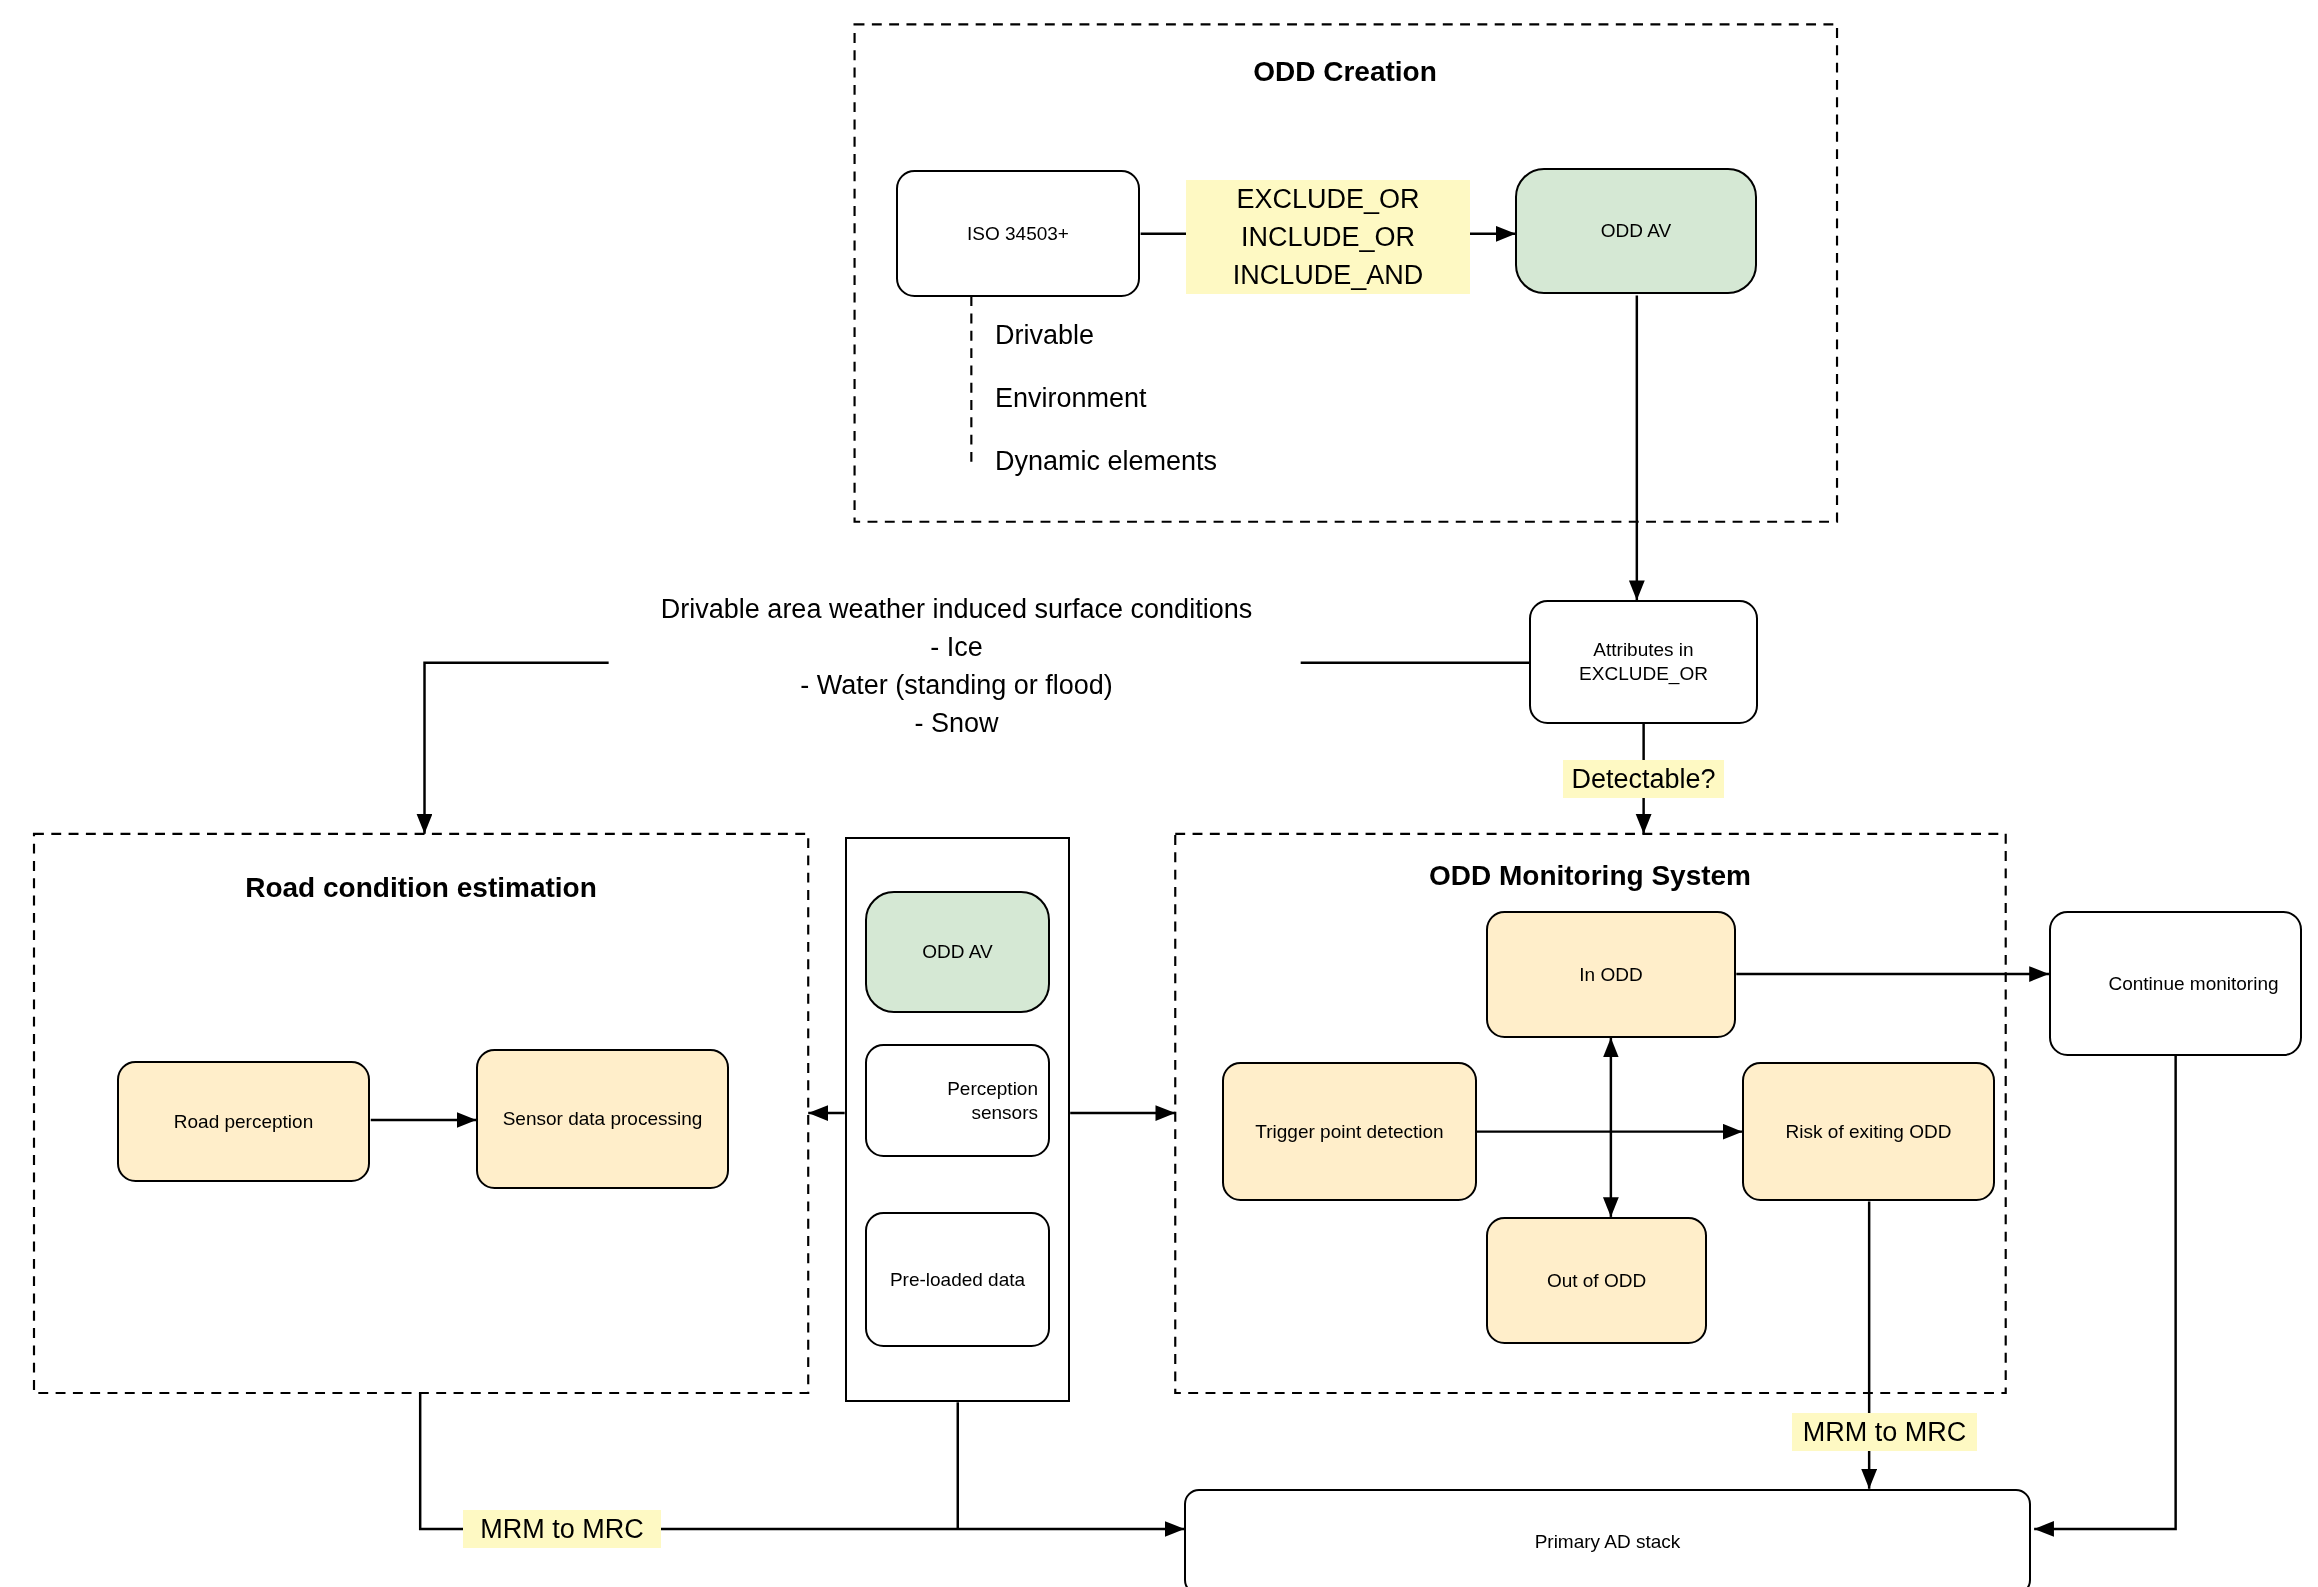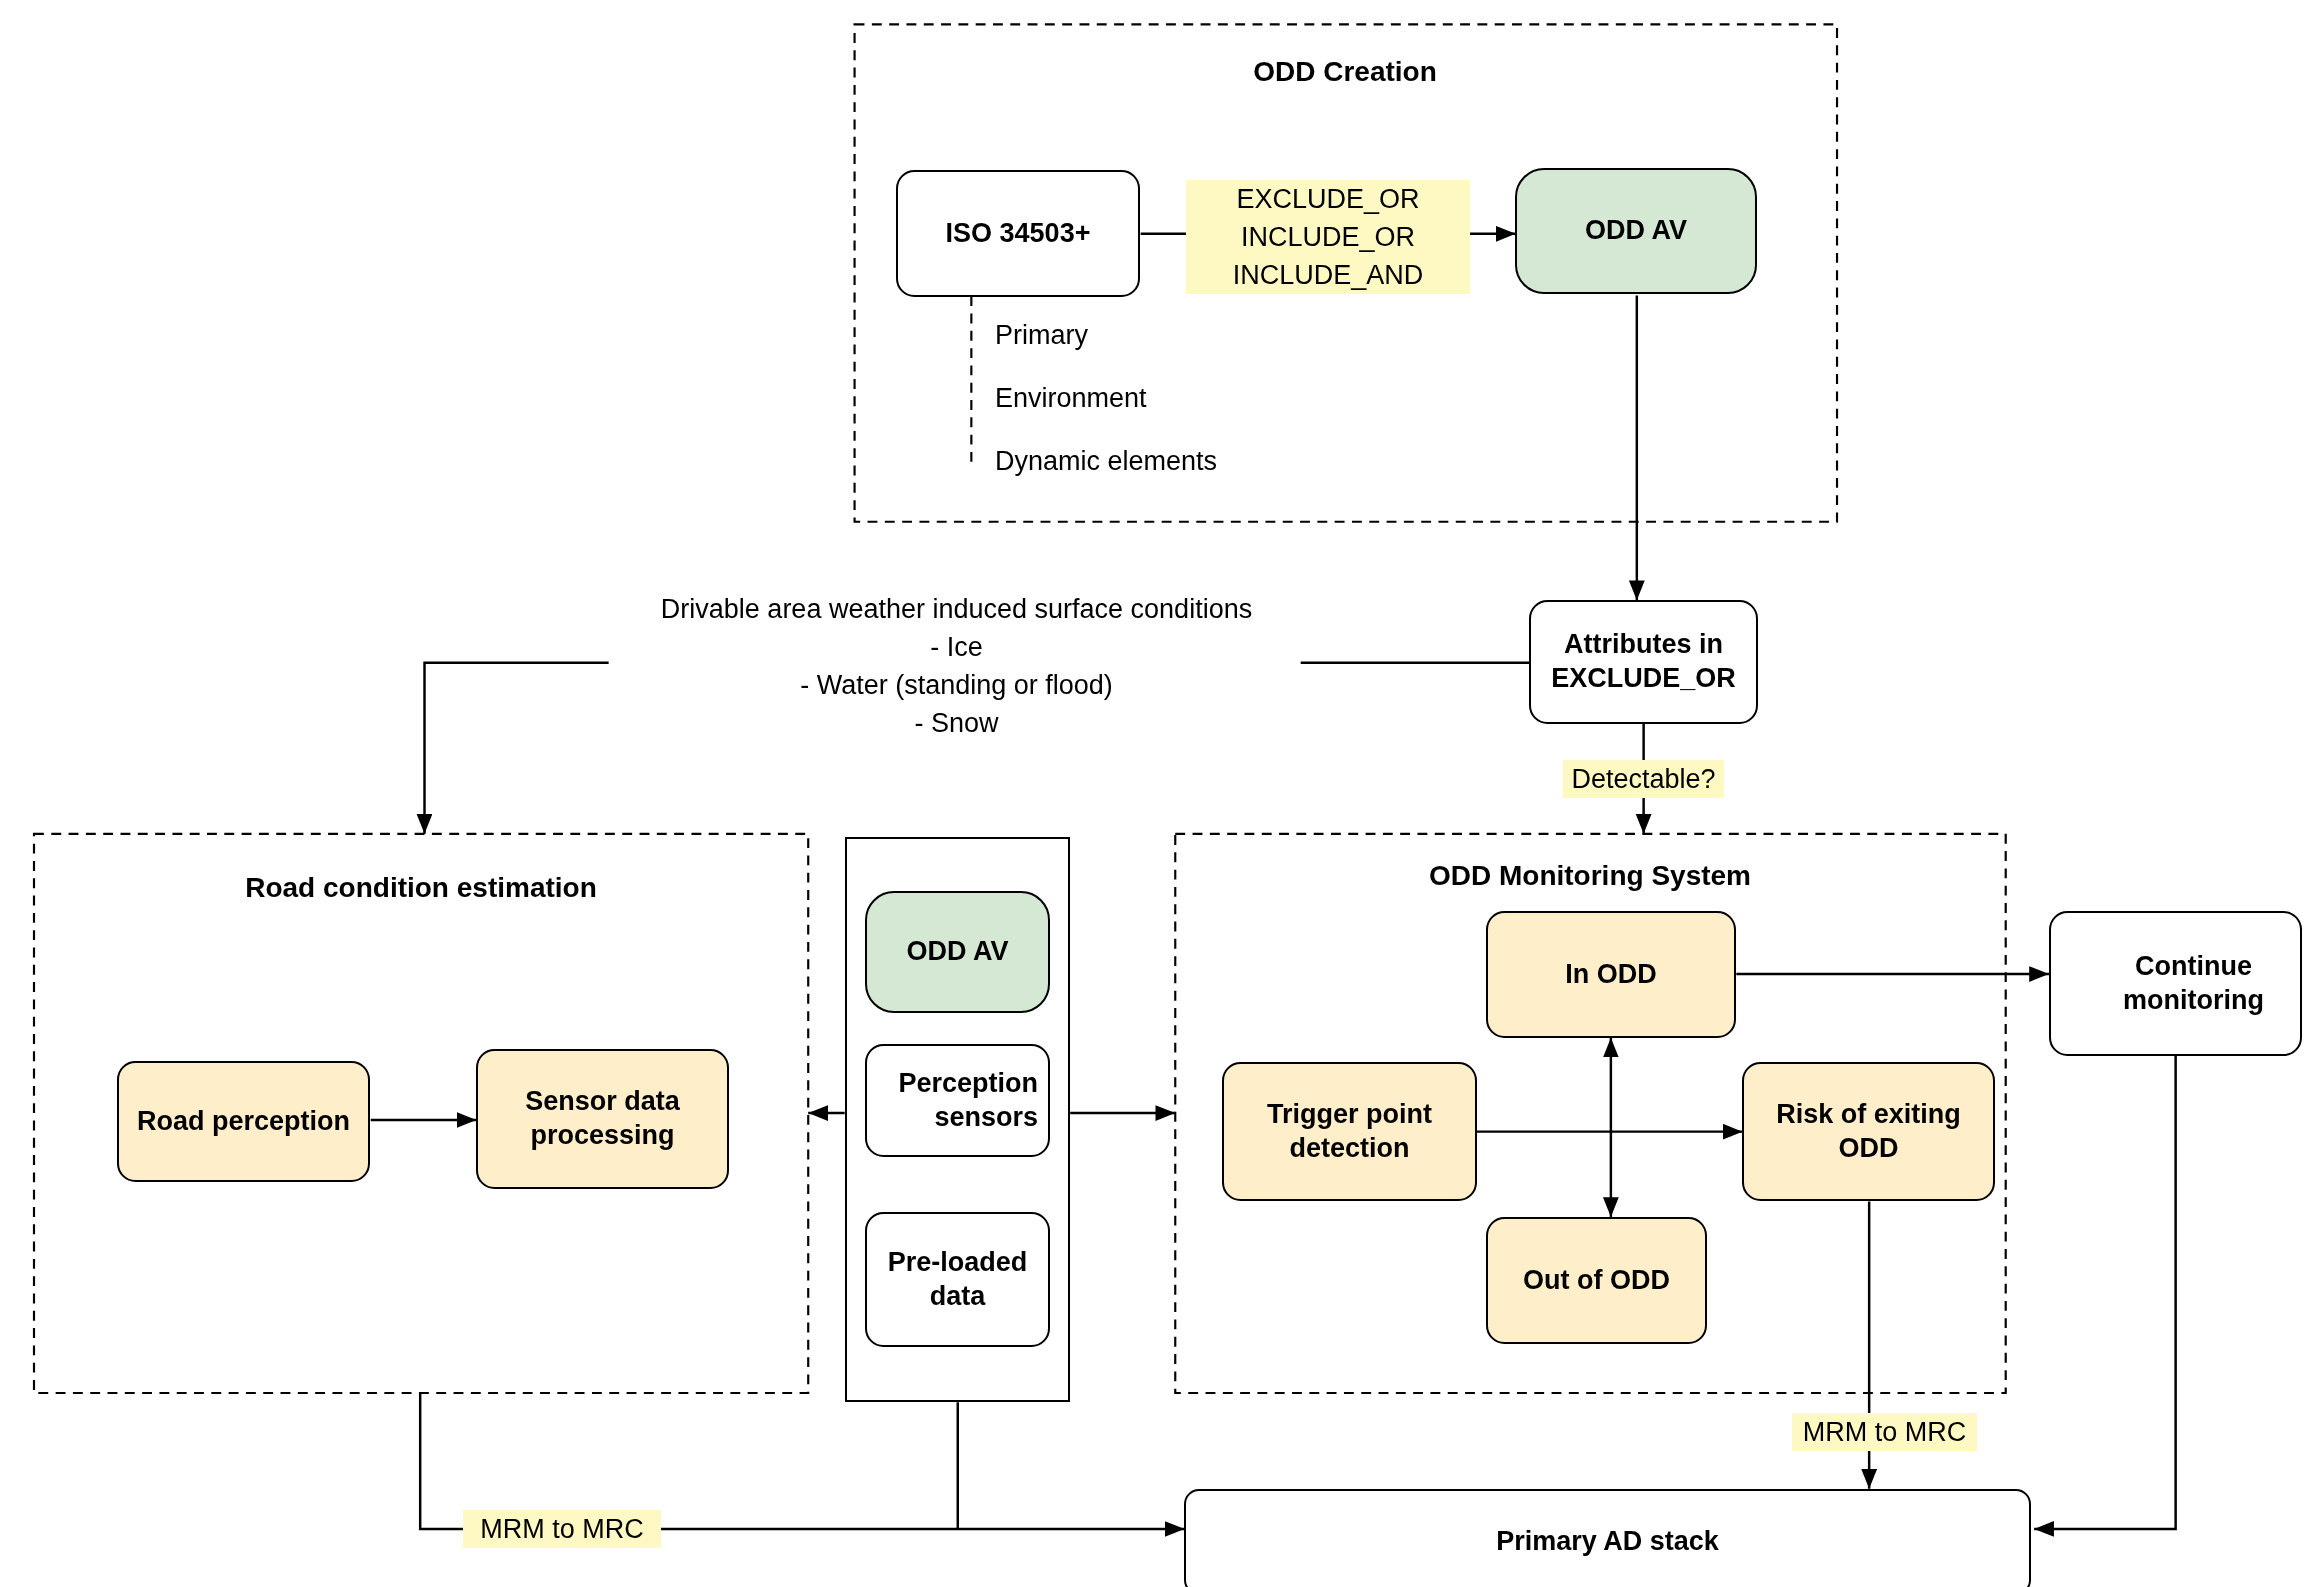--- a/index.html
+++ b/index.html
@@ -7,23 +7,22 @@
   .canvas{position:relative;width:2319px;height:1588px;background:#ffffff;overflow:hidden;margin-top:12px;}
   .layer{position:absolute;left:0;top:0;width:2319px;height:1588px;}
   .node{
     position:absolute;
     box-sizing:border-box;
     border:2.5px solid #000;
     border-radius:18.5px;
     background:#ffffff;
     display:flex;align-items:center;justify-content:center;
     text-align:center;
-    font-size:27px;line-height:1.25;
+    font-size:19px;line-height:1.25;
     padding:5px 10px;
-    font-weight:bold;
   }
   .node.green{background:#d5e8d4;border-radius:29px;}
   .node.yellow{background:#ffeeca;}
   .container-solid{
     position:absolute;box-sizing:border-box;
     border:2.5px solid #000;border-radius:0;background:#ffffff;
   }
   .group-title{
     position:absolute;font-size:28px;font-weight:bold;text-align:center;
   }
@@ -74,21 +73,21 @@
 
   <div class="node" style="left:896px;top:158px;width:244px;height:127px;">ISO 34503+</div>
   <div class="node green" style="left:1515px;top:156px;width:242px;height:126px;">ODD AV</div>
 
   <div class="freetext whitebg" style="left:1186px;top:168px;width:284px;">
     <div>EXCLUDE_OR</div>
     <div>INCLUDE_OR</div>
     <div>INCLUDE_AND</div>
   </div>
 
-  <div class="freetext leftalign" style="left:995px;top:304px;width:371px;">Primary</div>
+  <div class="freetext leftalign" style="left:995px;top:304px;width:371px;">Drivable</div>
   <div class="freetext leftalign" style="left:995px;top:367px;width:371px;">Environment</div>
   <div class="freetext leftalign" style="left:995px;top:430px;width:371px;">Dynamic elements</div>
 
   <div class="node" style="left:1529px;top:588px;width:229px;height:124px;">Attributes in EXCLUDE_OR</div>
   <div class="freetext whitebg" style="left:1563px;top:748px;width:161px;">Detectable?</div>
 
   <div class="freetext" style="left:586px;top:578px;width:741px;">
     <div>Drivable area weather induced surface conditions</div>
     <div>- Ice</div>
     <div>- Water (standing or flood)</div>

